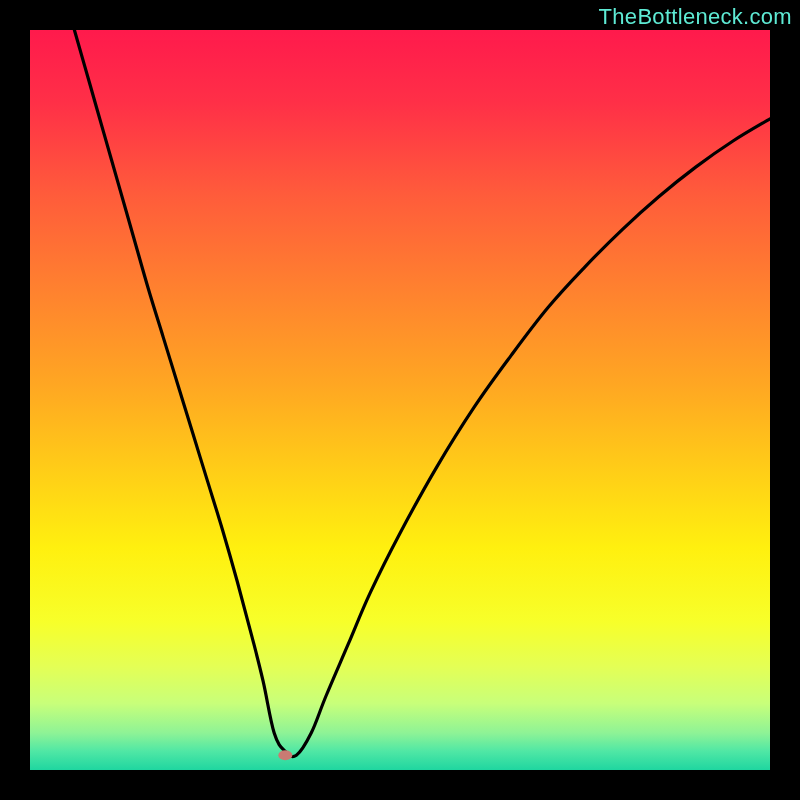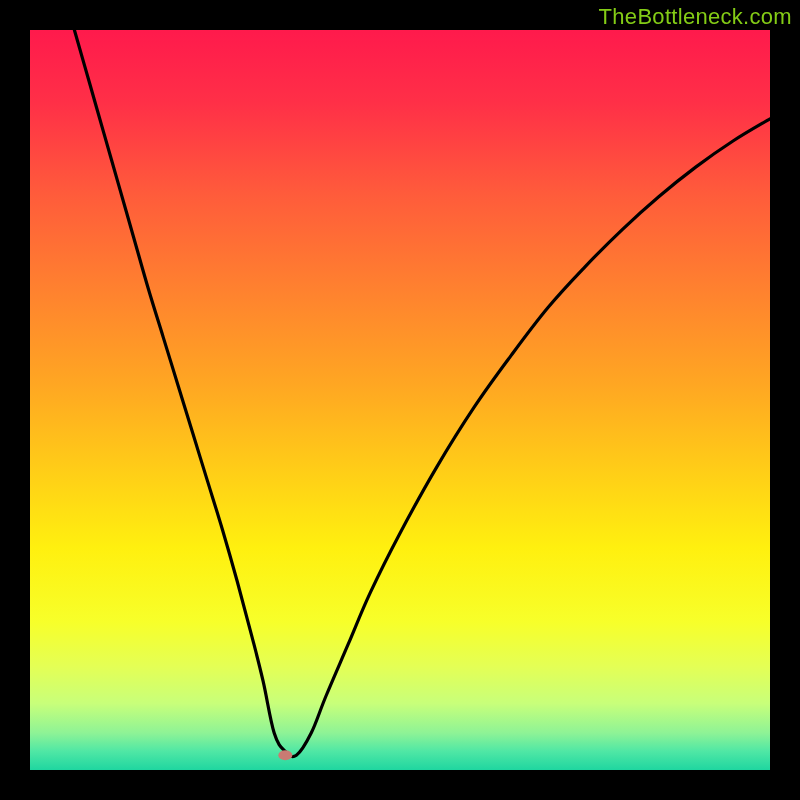--- a/index.html
+++ b/index.html
@@ -24,21 +24,21 @@
     left: 30px;
     top: 30px;
     width: 740px;
     height: 740px;
     overflow: hidden;
   }
   .watermark {
     position: absolute;
     top: 4px;
     right: 8px;
-    color: #84cc16;
+    color: #5eead4;
     font-size: 22px;
     font-weight: 500;
     letter-spacing: 0.3px;
     user-select: none;
   }
   svg { display: block; }
 </style>
 </head>
 <body>
 

